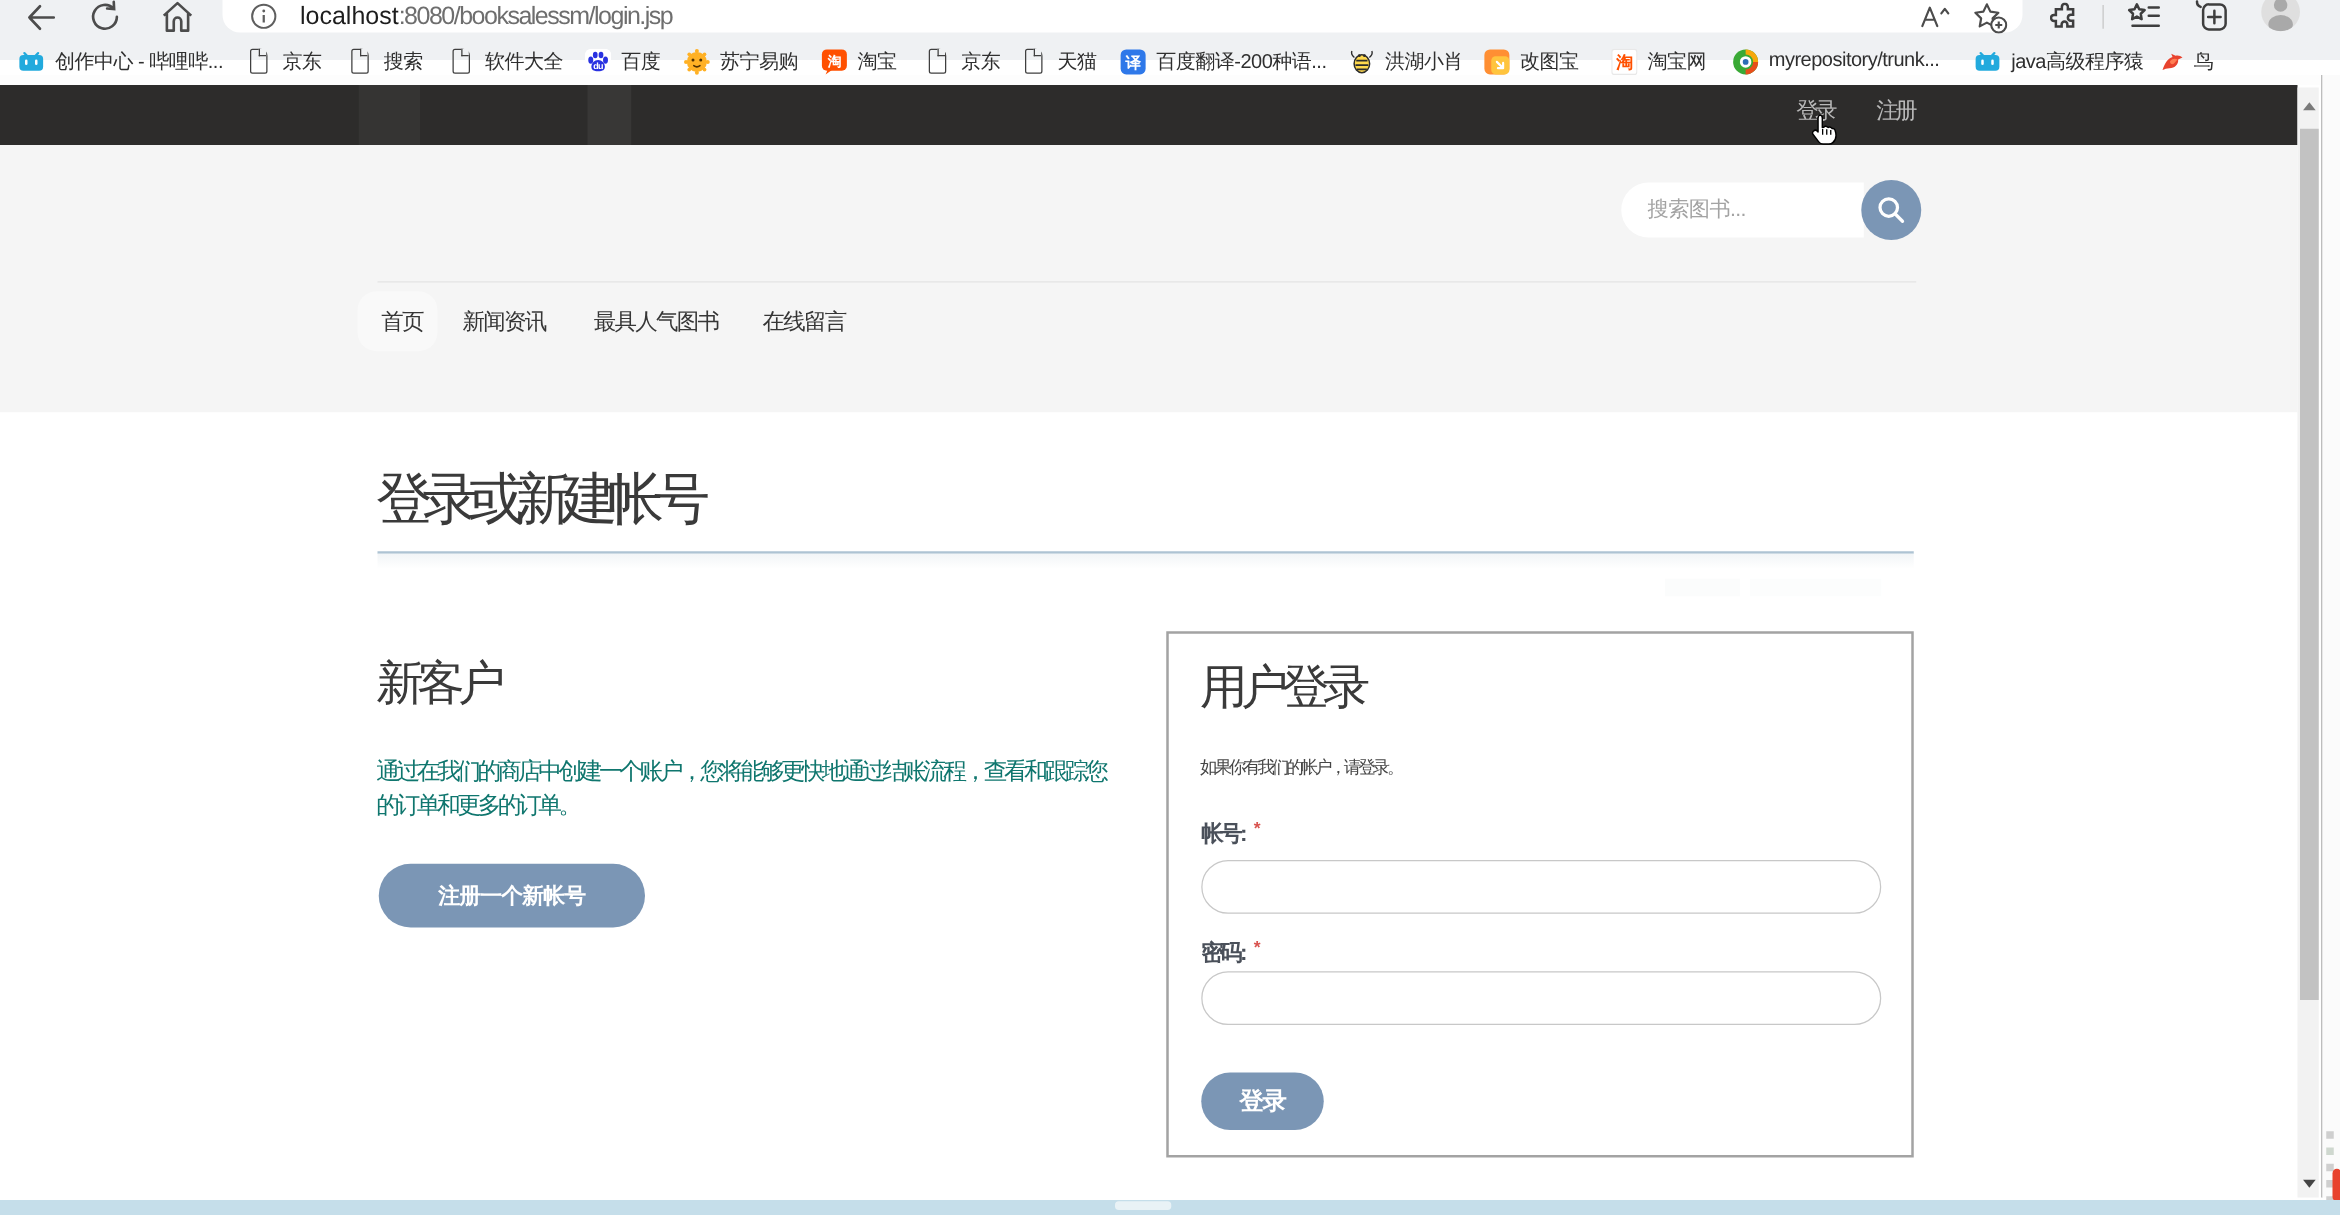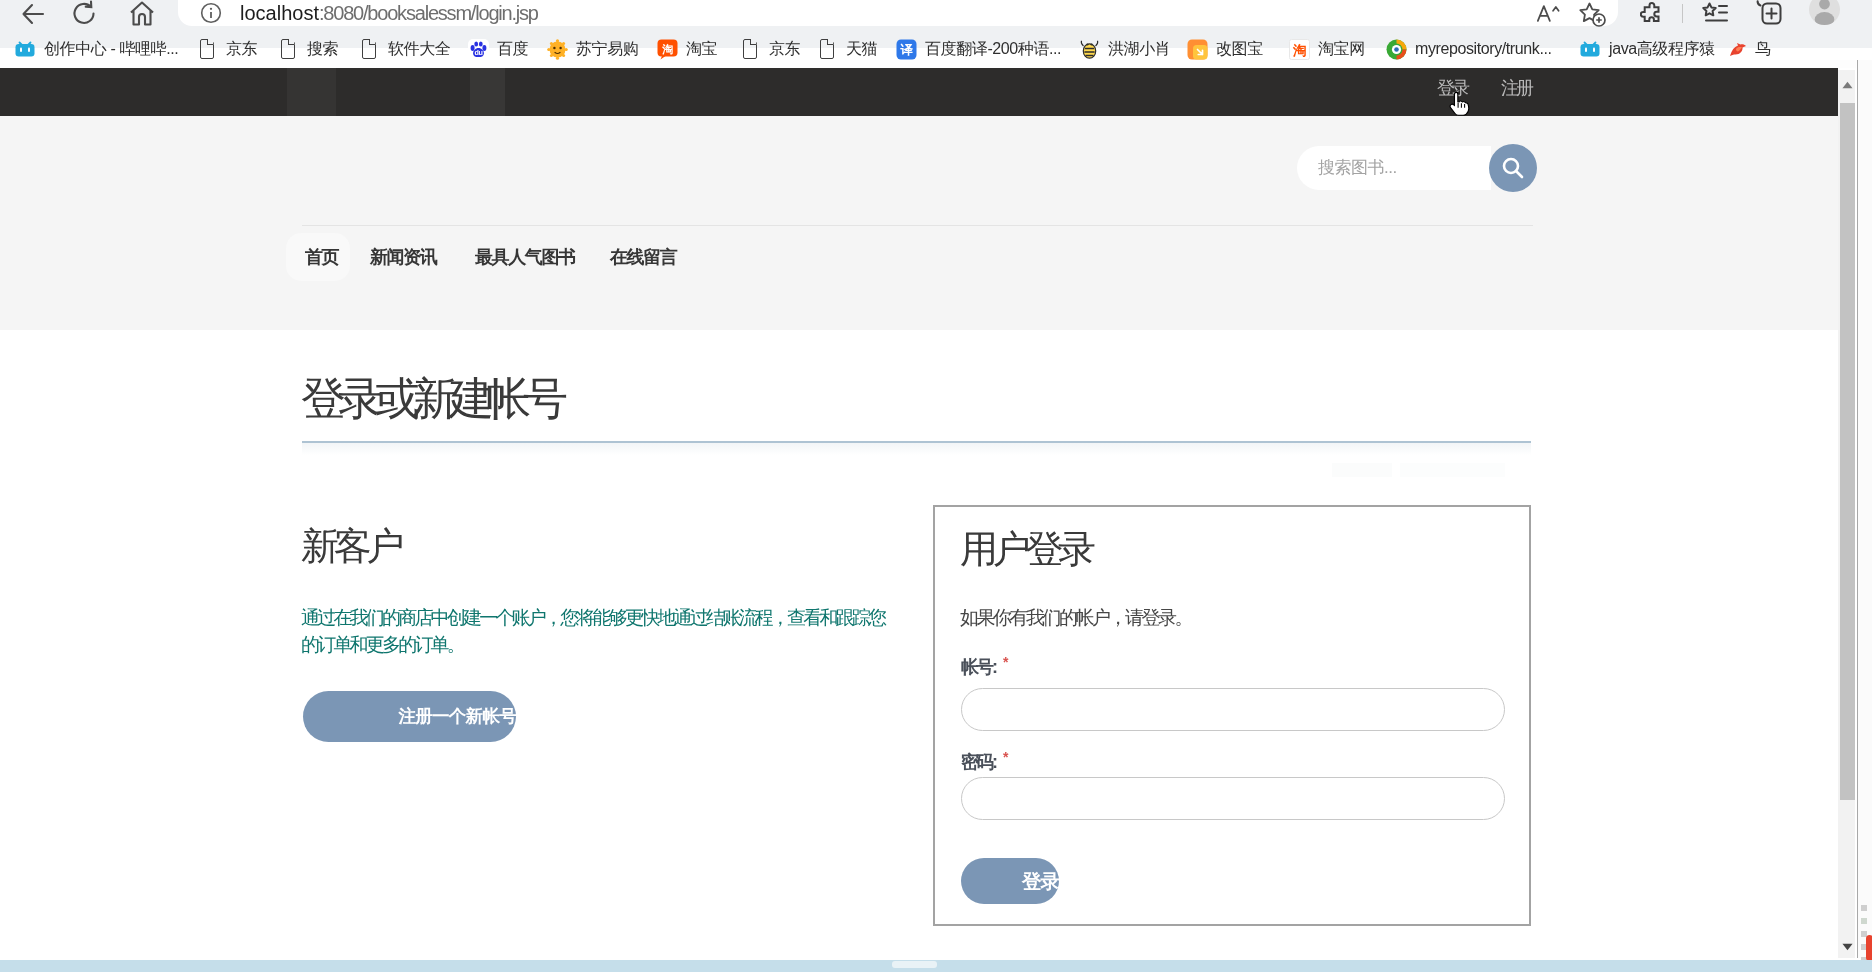--- a/index.html
+++ b/index.html
@@ -21,34 +21,34 @@
 
 #gap{position:absolute;left:0;top:60px;width:1856px;height:8px;background:#fdfdfd}
 #darkbar{position:absolute;left:0;top:68px;width:1838px;height:48px;background:#2d2c2b}
 #darkbar .lk{position:absolute;top:0;height:48px;line-height:41px;font-size:18px;color:#b9b9b9;letter-spacing:-3px}
 #pghead{position:absolute;left:0;top:116px;width:1838px;height:214px;background:#f5f5f5}
 #sitetitle{position:absolute;left:299px;top:34px;font-size:34px;color:#3a3a3a;letter-spacing:-3.8px}
 #searchbox{position:absolute;left:1297px;top:30px;width:194px;height:44px;background:#fff;border-radius:22px 0 0 22px;line-height:44px;padding-left:21px;font-size:17px;color:#a3a3a3;letter-spacing:-0.5px}
 #searchbtn{position:absolute;left:1489px;top:28px;width:48px;height:48px;border-radius:50%;background:#7b96b5}
 #headline{position:absolute;left:302px;top:109px;width:1231px;height:1px;background:#e4e4e4}
 #navpill{position:absolute;left:286px;top:117px;width:64px;height:48px;border-radius:15px;background:rgba(255,255,255,.38)}
-.nav{position:absolute;top:117px;height:48px;line-height:48px;font-size:18px;font-weight:bold;color:#363636;letter-spacing:-1.4px}
+.nav{position:absolute;top:117px;height:48px;line-height:48px;font-size:18px;font-weight:normal;color:#363636;letter-spacing:-1.4px}
 
 #content{position:absolute;left:0;top:330px;width:1838px;height:628px;background:#fff}
 h1.big{position:absolute;left:301px;top:365px;font-size:45px;font-weight:normal;color:#3a3a3a;letter-spacing:-8px}
 #bluehr{position:absolute;left:302px;top:441px;width:1229px;height:2px;background:#aec3d3}
 #bluehr:after{content:"";position:absolute;left:0;top:2px;width:1229px;height:12px;background:linear-gradient(#f2f5f7,#fff)}
 h2.col{font-size:38px;font-weight:normal;color:#3a3a3a;letter-spacing:-5.3px}
 #newcust{position:absolute;left:301px;top:521px}
 #newp{position:absolute;left:301px;top:605px;width:588px;font-size:19px;line-height:26.7px;color:#0f766e;letter-spacing:-2.8px}
-.btn{position:absolute;background:#7b96b5;color:#fff;font-weight:bold;text-align:right;border-radius:24px}
+.btn{position:absolute;background:#7b96b5;color:#fff;font-weight:bold;text-align:center;border-radius:24px}
 #regbtn{left:303px;top:691px;width:213px;height:51px;line-height:51px;font-size:17.5px;letter-spacing:-0.7px;border-radius:26px}
 #loginbox{position:absolute;left:933px;top:505px;width:598px;height:421px;background:#fff;border:2px solid #a3a3a3}
 #loginbox h2{position:absolute;left:25px;top:17px}
-#lgp{position:absolute;left:25px;top:98px;font-size:19px;color:#464646;letter-spacing:-2.5px}
+#lgp{position:absolute;left:25px;top:98px;font-size:14px;color:#464646;letter-spacing:-2.5px}
 .lbl{position:absolute;left:26px;font-size:18px;font-weight:bold;color:#4a505a;letter-spacing:-3px}
 .lbl i{font-style:normal;letter-spacing:0;margin-left:1px}
 .lbl b{color:#d9534f;font-size:14px;font-weight:bold;vertical-align:6px;margin-left:5px}
 .inp{position:absolute;left:26px;width:544px;height:43px;border:1px solid #c8c8c8;border-radius:22px;background:#fff}
 #lgbtn{left:26px;top:351px;width:98px;height:46px;line-height:46px;font-size:19.5px;letter-spacing:-1px}
 
 #sbar{position:absolute;left:1838px;top:70px;width:17px;height:888px;background:#f2f2f2}
 #sthumb{position:absolute;left:2px;top:33px;width:15px;height:697px;background:#c2c2c2}
 #winline{position:absolute;left:1856.5px;top:60px;width:1px;height:898px;background:#a8a8a8}
 #rstrip{position:absolute;left:1858px;top:60px;width:14px;height:898px;background:#fbfbfb}

